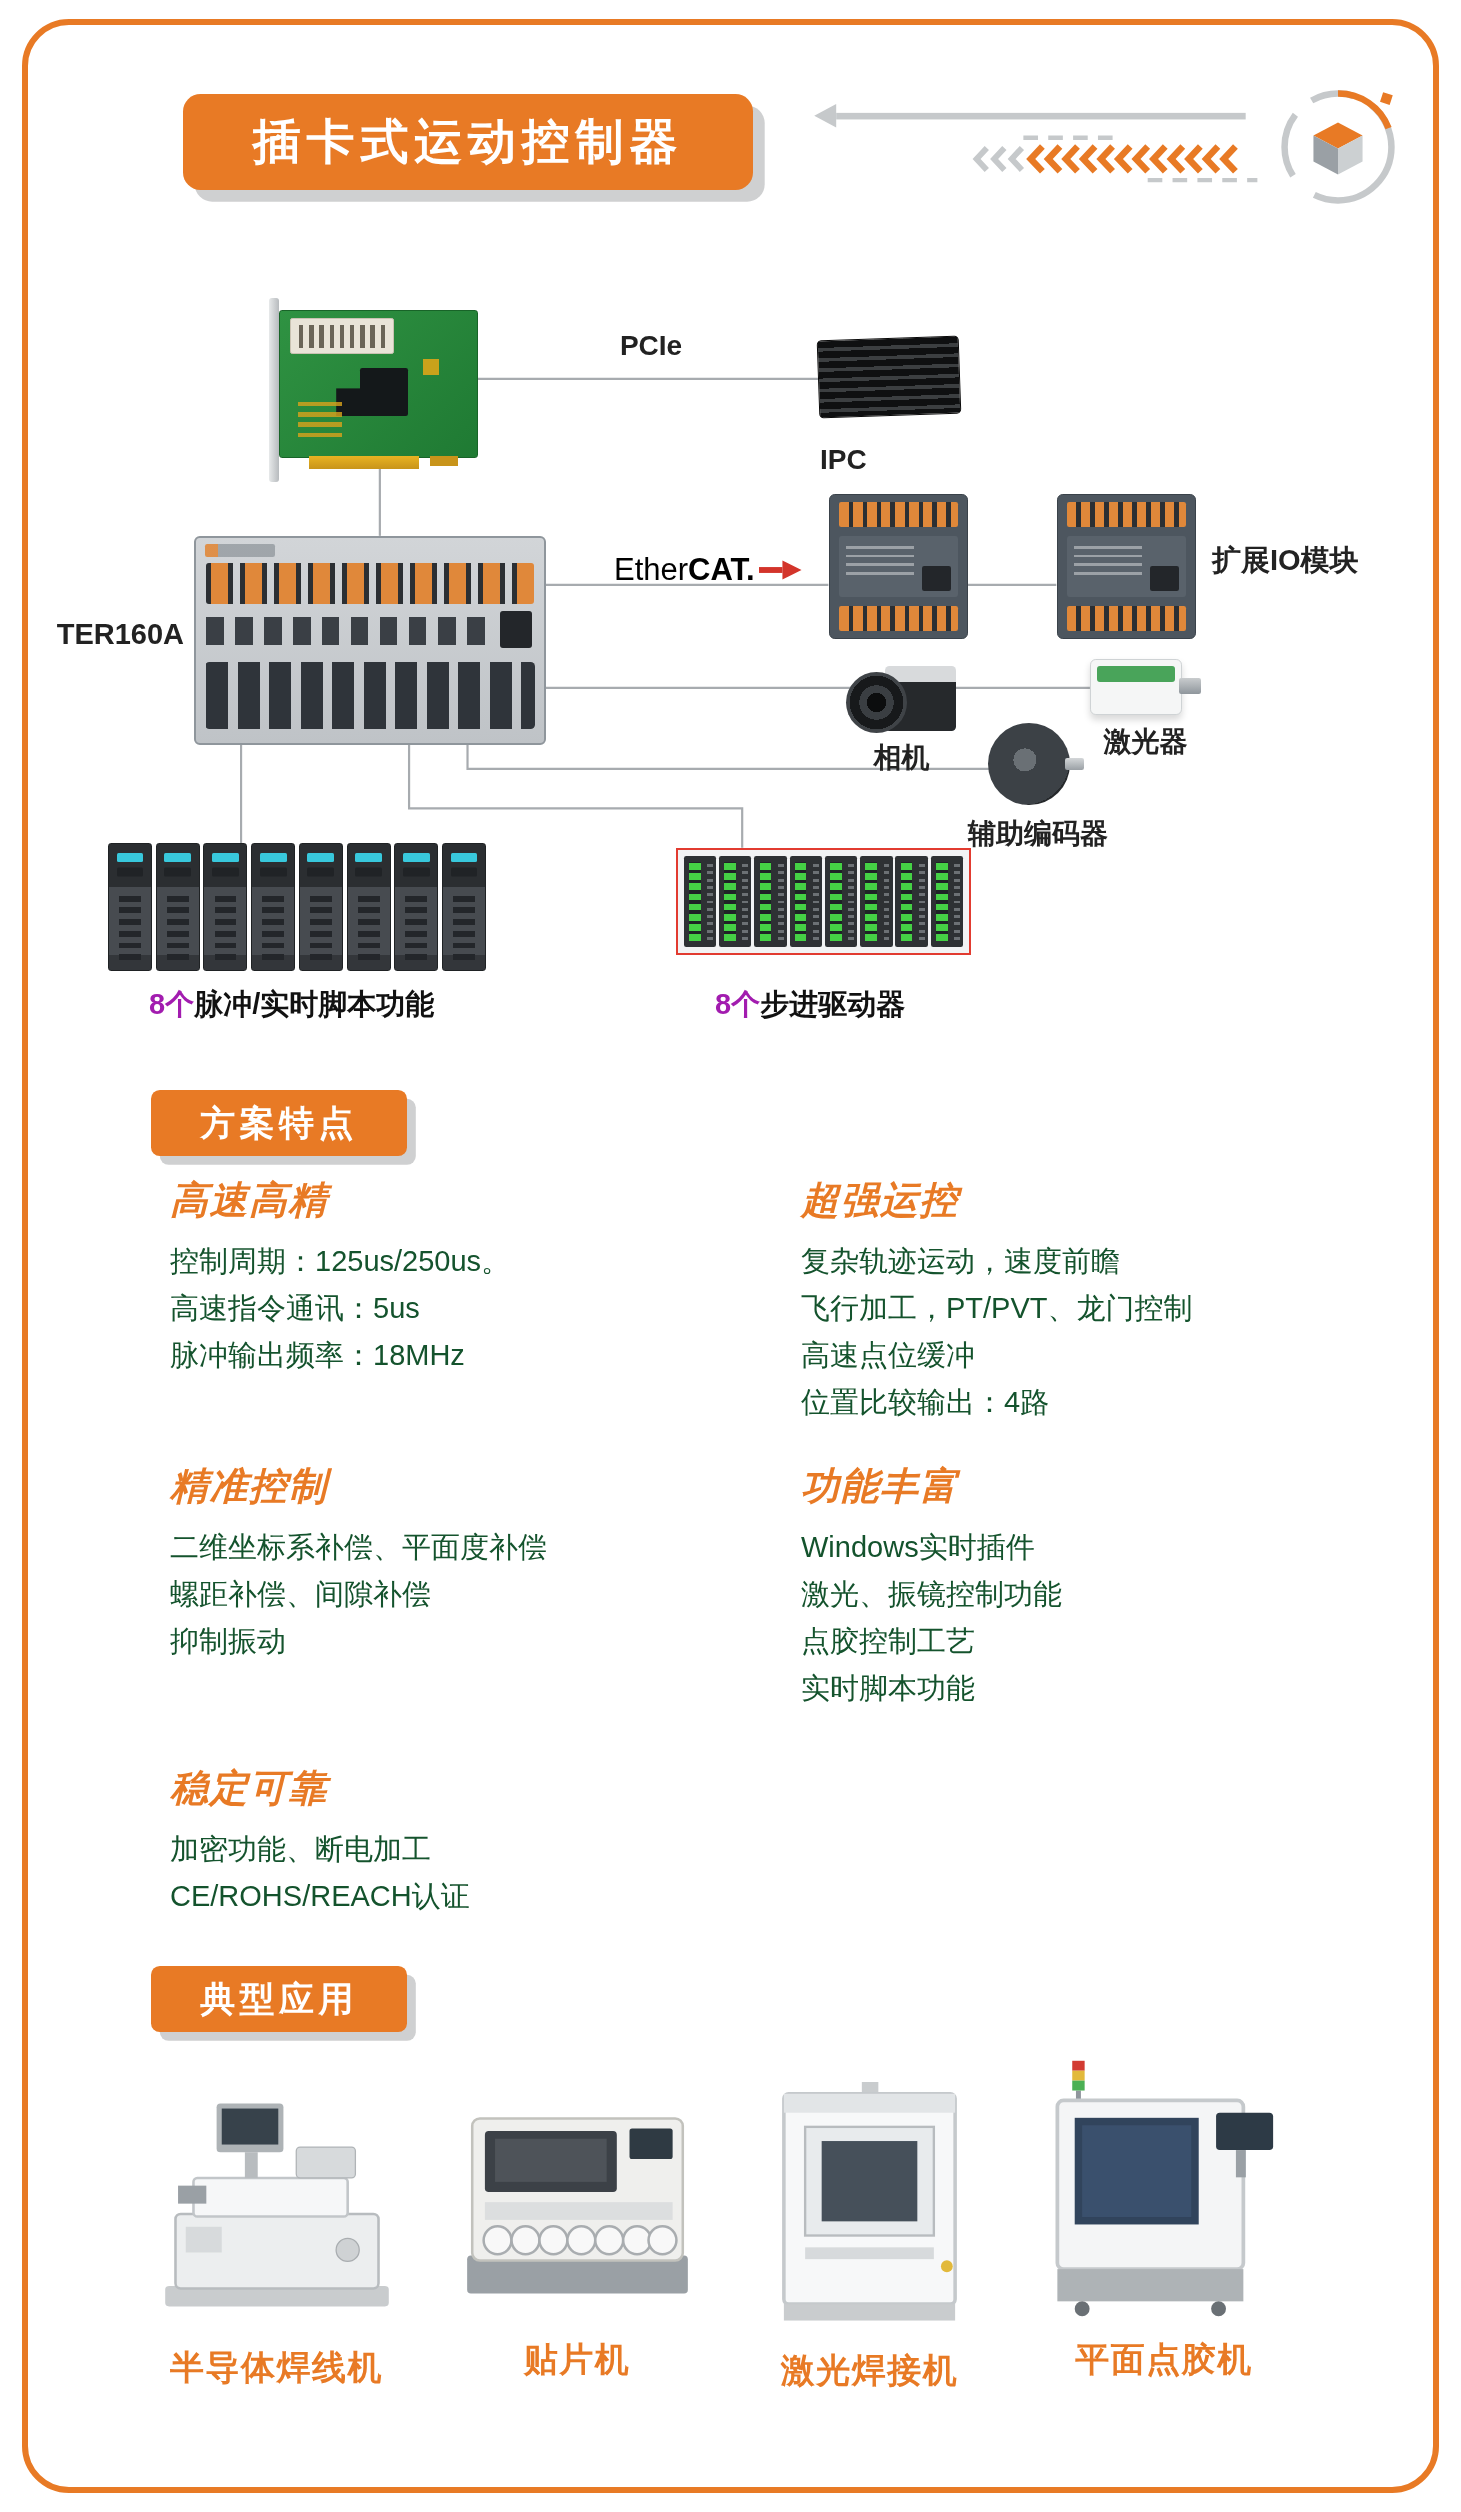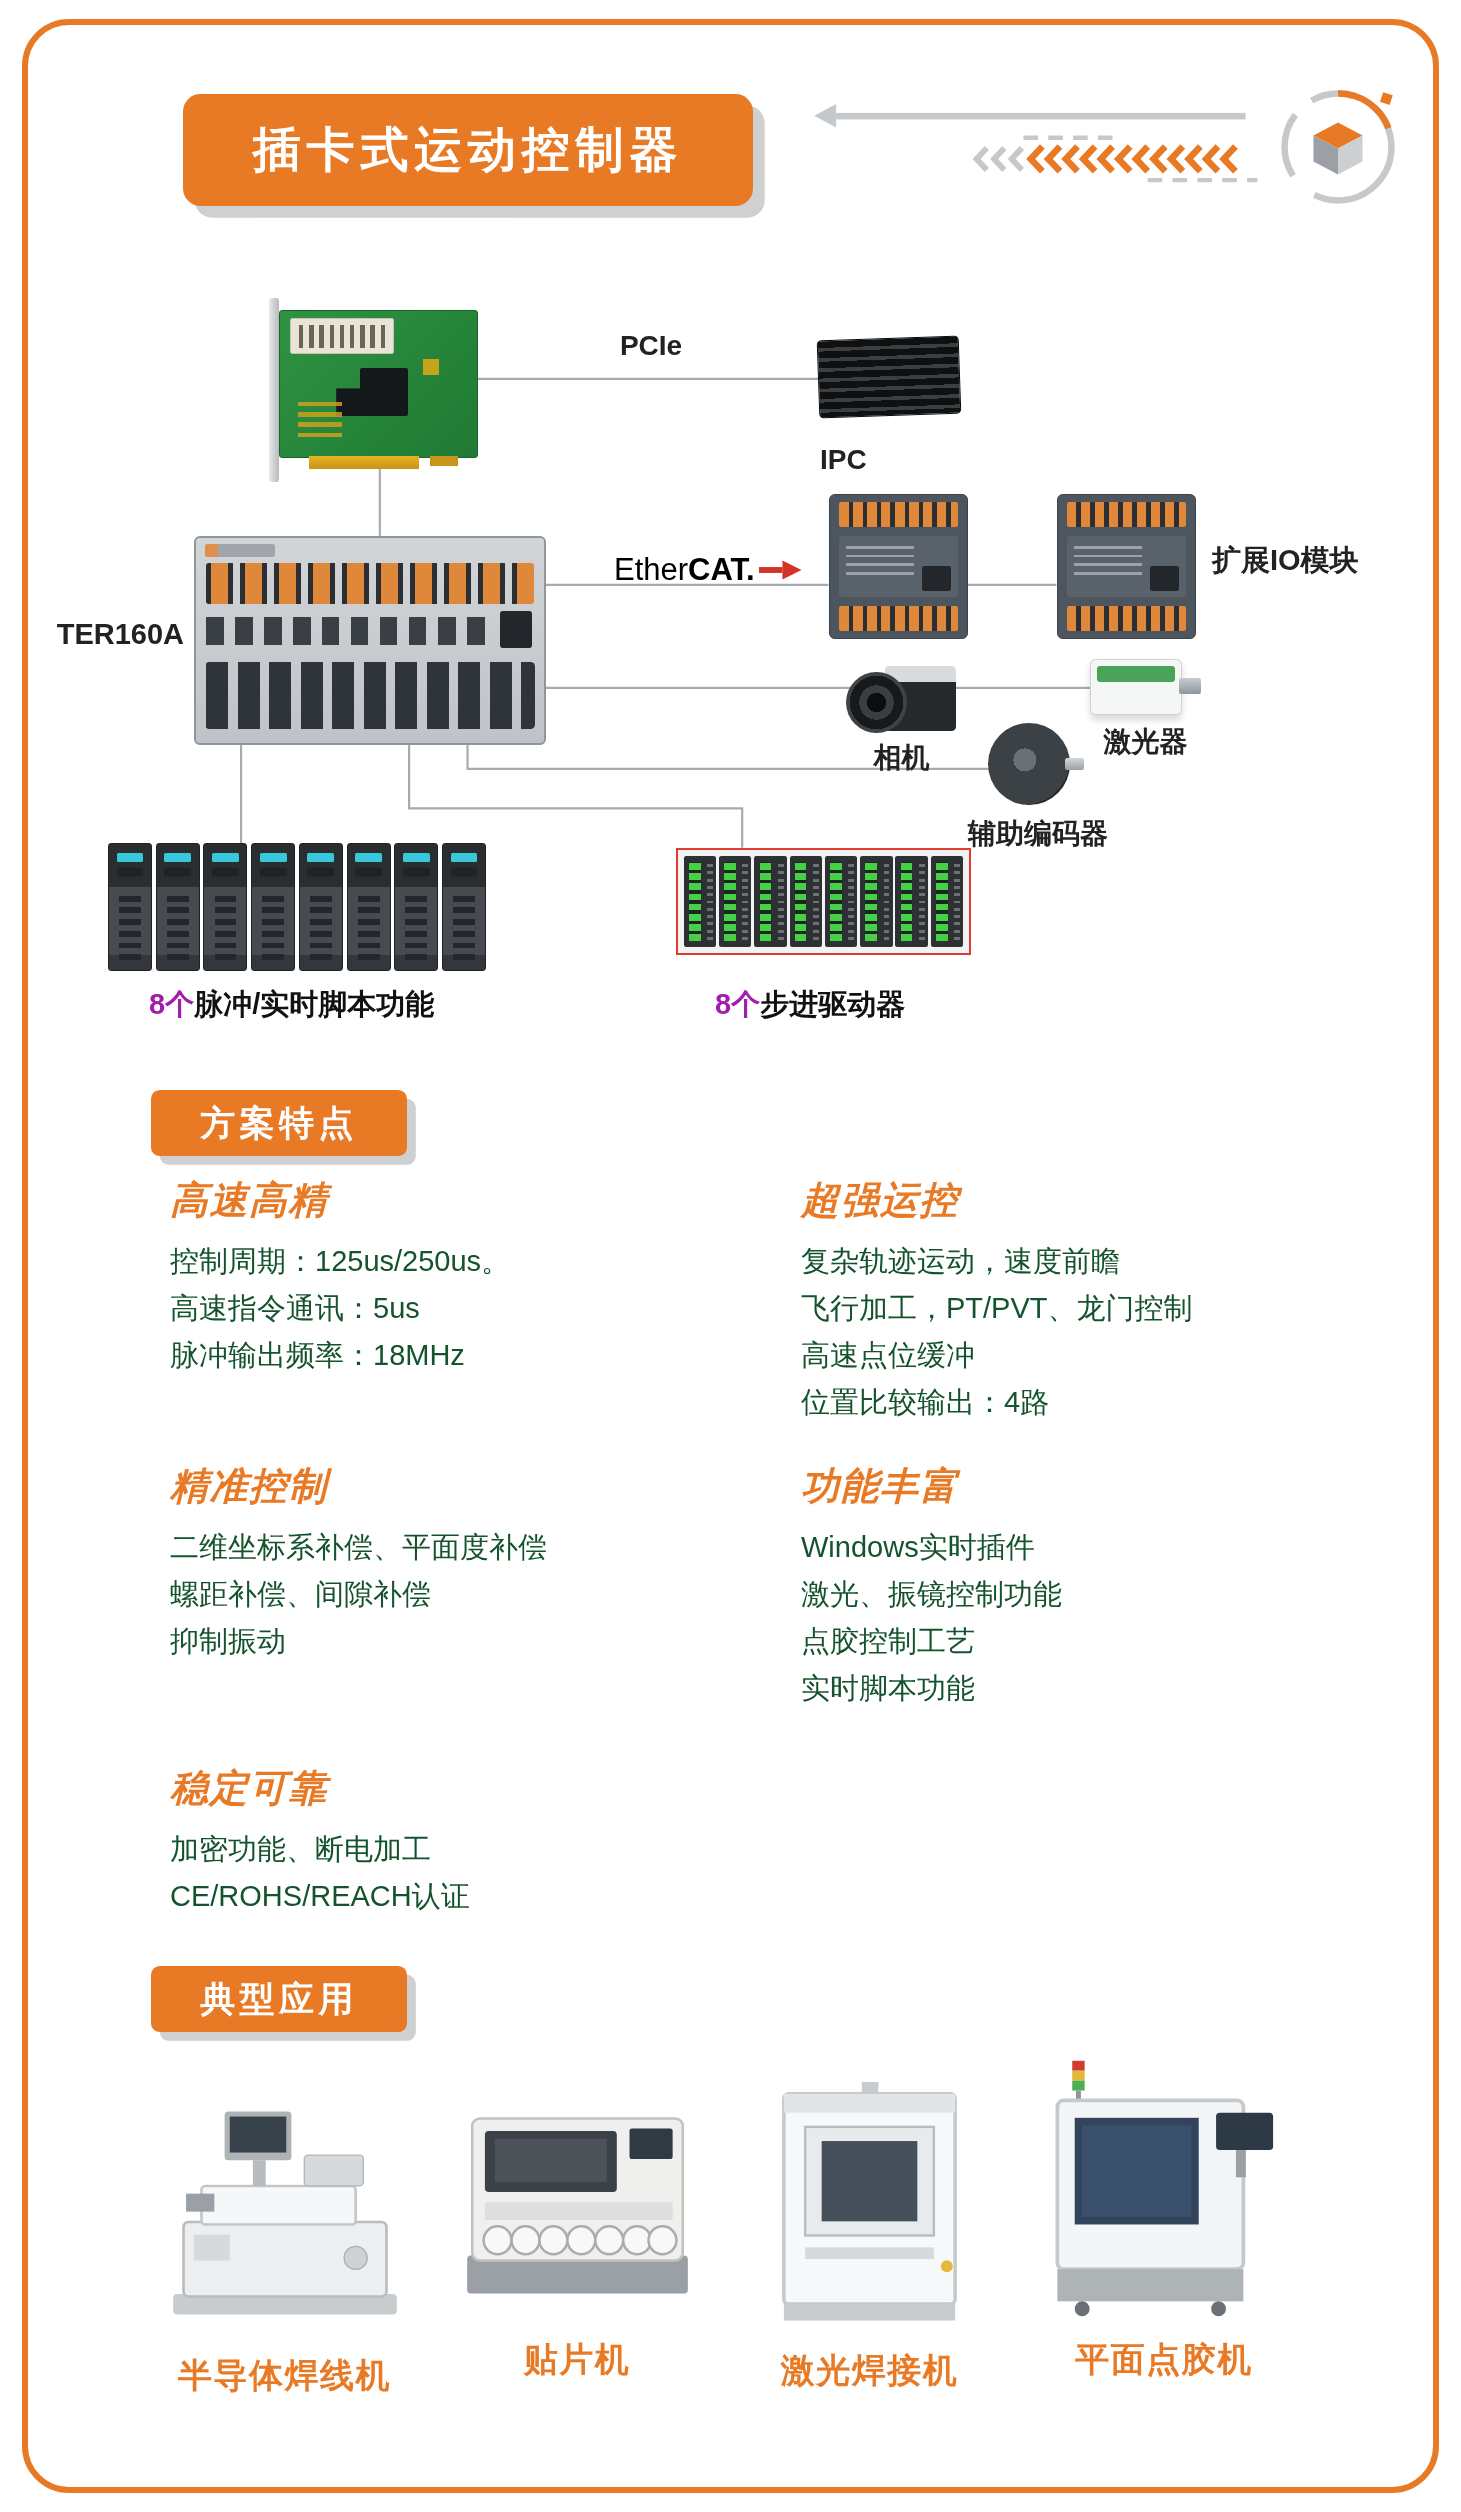--- a/index.html
+++ b/index.html
@@ -6,21 +6,21 @@
   body{
     width:1461px;height:2512px;position:relative;background:#ffffff;
     font-family:"Liberation Sans","DejaVu Sans",sans-serif;overflow:hidden;color:#111;
   }
   .page-border{
     position:absolute;left:22px;top:19px;right:22px;bottom:19px;
     border:6.6px solid #E87A25;border-radius:47px;pointer-events:none;
   }
   
   .title-banner{
-    position:absolute;left:183px;top:94px;width:570px;height:112px;
+    position:absolute;left:183px;top:94px;width:570px;height:96px;
     background:#E87A25;border-radius:17.5px;box-shadow:11.7px 11.7px 0 #cfd0d1;
     display:flex;align-items:center;justify-content:center;
     color:#fff;font-size:48px;font-weight:800;letter-spacing:5.8px;
   }
   .deco-arrows{position:absolute;left:804px;top:82px;width:468px;height:110px;}
   .brand-logo{position:absolute;left:1273px;top:82px;width:130px;height:130px;}
   
   .wires{position:absolute;left:0;top:0;width:1461px;height:1060px;}
   .wires path{stroke:#a7abaf;stroke-width:3;fill:none;}
   .dlabel{position:absolute;font-size:28px;font-weight:700;color:#222;}
@@ -301,21 +301,21 @@
 <div class="feature-block" style="left:170px;top:1763px;">
   <h3 class="f-title">稳定可靠</h3>
   <p class="f-line">加密功能、断电加工</p>
   <p class="f-line">CE/ROHS/REACH认证</p>
 </div>
 
 <div class="section-header" style="left:151px;top:1966px;">
   <span>典型应用</span>
 </div>
 
-<figure class="app" style="left:124px;width:289px;margin:16px;align-items:center;">
+<figure class="app" style="left:124px;width:289px;margin:8px;align-items:center;">
   <svg width="270" height="257" viewBox="0 0 210 200">
     <rect x="18" y="168" width="174" height="16" rx="3" fill="#c9ccce"></rect>
     <rect x="26" y="112" width="158" height="58" rx="4" fill="#eceeef" stroke="#b8bcbf" stroke-width="2"></rect>
     <rect x="34" y="122" width="28" height="20" fill="#d7dadc"></rect>
     <circle cx="160" cy="140" r="9" fill="#cfd2d4" stroke="#a9adb0"></circle>
     <rect x="40" y="84" width="120" height="30" rx="3" fill="#f6f7f8" stroke="#c2c6c9" stroke-width="2"></rect>
     <rect x="28" y="90" width="22" height="14" fill="#9aa0a5"></rect>
     <rect x="120" y="60" width="46" height="24" rx="3" fill="#d7dadc" stroke="#b0b4b7"></rect>
     <rect x="80" y="64" width="10" height="20" fill="#b8bcbf"></rect>
     <rect x="58" y="26" width="52" height="38" rx="3" fill="#aeb3b6"></rect>

